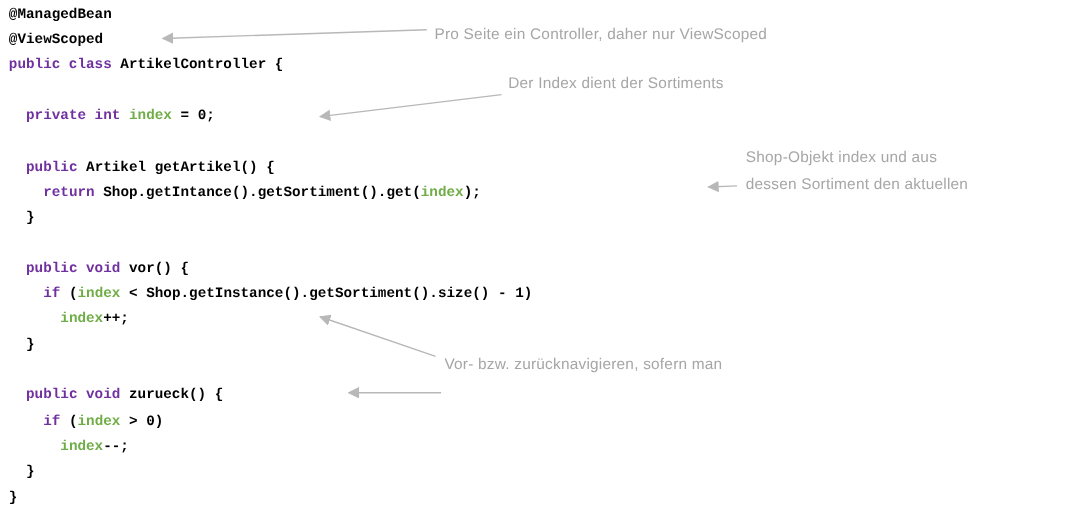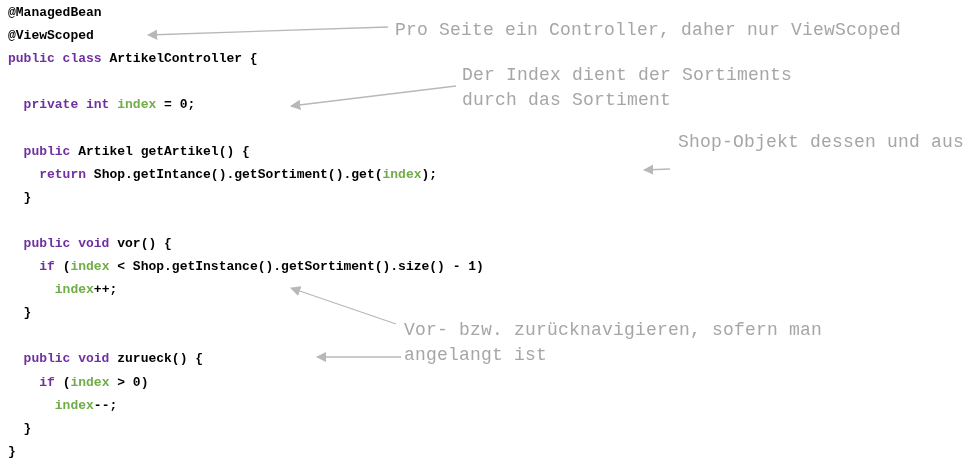--- a/index.html
+++ b/index.html
@@ -16,27 +16,27 @@
     font-family:"Liberation Mono","DejaVu Sans Mono",monospace;
     font-weight:bold;font-size:13px;line-height:23.1px;
     white-space:pre;color:var(--code-black);
   }
   .tok-purple{color:var(--purple);}
   .tok-green{color:var(--green);}
   .tok-black{color:var(--code-black);}
   
   .note{
     position:absolute;color:var(--note-gray);
-    font-size:18px;line-height:25px;letter-spacing:0.2px;
-    font-family:Liberation Mono, monospace;white-space:nowrap;
+    font-size:14px;line-height:25px;letter-spacing:0.2px;
+    font-family:Liberation Sans, sans-serif;white-space:nowrap;
   }
   #note-viewscoped{left:395px;top:18px;}
   #note-index{left:462px;top:63px;}
   #note-getartikel{left:678px;top:130px;}
-  #note-nav{left:404px;top:318px;}
+  #note-nav{left:404px;top:318px;text-align:center;}
   
   .arrow-layer{position:absolute;left:0;top:0;width:968px;height:464px;pointer-events:none;}
 </style>
 </head>
 <body>
 
 <div class="slide">
 
   <div class="code-block"><div><span class="tok-black">@ManagedBean</span></div><div><span class="tok-black">@ViewScoped</span></div><div><span class="tok-purple">public class</span><span class="tok-black"> ArtikelController {</span></div><div>&nbsp;</div><div><span class="tok-black">  </span><span class="tok-purple">private int</span><span class="tok-black"> </span><span class="tok-green">index</span><span class="tok-black"> = 0;</span></div><div>&nbsp;</div><div><span class="tok-black">  </span><span class="tok-purple">public</span><span class="tok-black"> Artikel getArtikel() {</span></div><div><span class="tok-black">    </span><span class="tok-purple">return</span><span class="tok-black"> Shop.getIntance().getSortiment().get(</span><span class="tok-green">index</span><span class="tok-black">);</span></div><div><span class="tok-black">  }</span></div><div>&nbsp;</div><div><span class="tok-black">  </span><span class="tok-purple">public void</span><span class="tok-black"> vor() {</span></div><div><span class="tok-black">    </span><span class="tok-purple">if</span><span class="tok-black"> (</span><span class="tok-green">index</span><span class="tok-black"> &lt; Shop.getInstance().getSortiment().size() - 1)</span></div><div><span class="tok-black">      </span><span class="tok-green">index</span><span class="tok-black">++;</span></div><div><span class="tok-black">  }</span></div><div>&nbsp;</div><div><span class="tok-black">  </span><span class="tok-purple">public void</span><span class="tok-black"> zurueck() {</span></div><div><span class="tok-black">    </span><span class="tok-purple">if</span><span class="tok-black"> (</span><span class="tok-green">index</span><span class="tok-black"> &gt; 0)</span></div><div><span class="tok-black">      </span><span class="tok-green">index</span><span class="tok-black">--;</span></div><div><span class="tok-black">  }</span></div><div><span class="tok-black">}</span></div></div>
 
@@ -52,25 +52,24 @@
     <line x1="396" y1="324" x2="291" y2="288" stroke="#b8b8b8" stroke-width="1.3" marker-end="url(#arrowhead)"></line>
     <line x1="401" y1="357" x2="317" y2="357" stroke="#b8b8b8" stroke-width="1.3" marker-end="url(#arrowhead)"></line>
   </svg>
 
   <div class="note" id="note-viewscoped">
     <div>Pro Seite ein Controller, daher nur ViewScoped</div>
   </div>
 
   <div class="note" id="note-index">
     <div>Der Index dient der Sortiments</div>
-    <div>durch das Sortiment</div>
   </div>
 
   <div class="note" id="note-getartikel">
-    <div>Shop-Objekt dessen und aus</div>
+    <div>Shop-Objekt index und aus</div>
+    <div>dessen Sortiment den aktuellen</div>
   </div>
 
   <div class="note" id="note-nav">
     <div>Vor- bzw. zurücknavigieren, sofern man</div>
-    <div>angelangt ist</div>
   </div>
 
 </div>
 
 </body></html>

